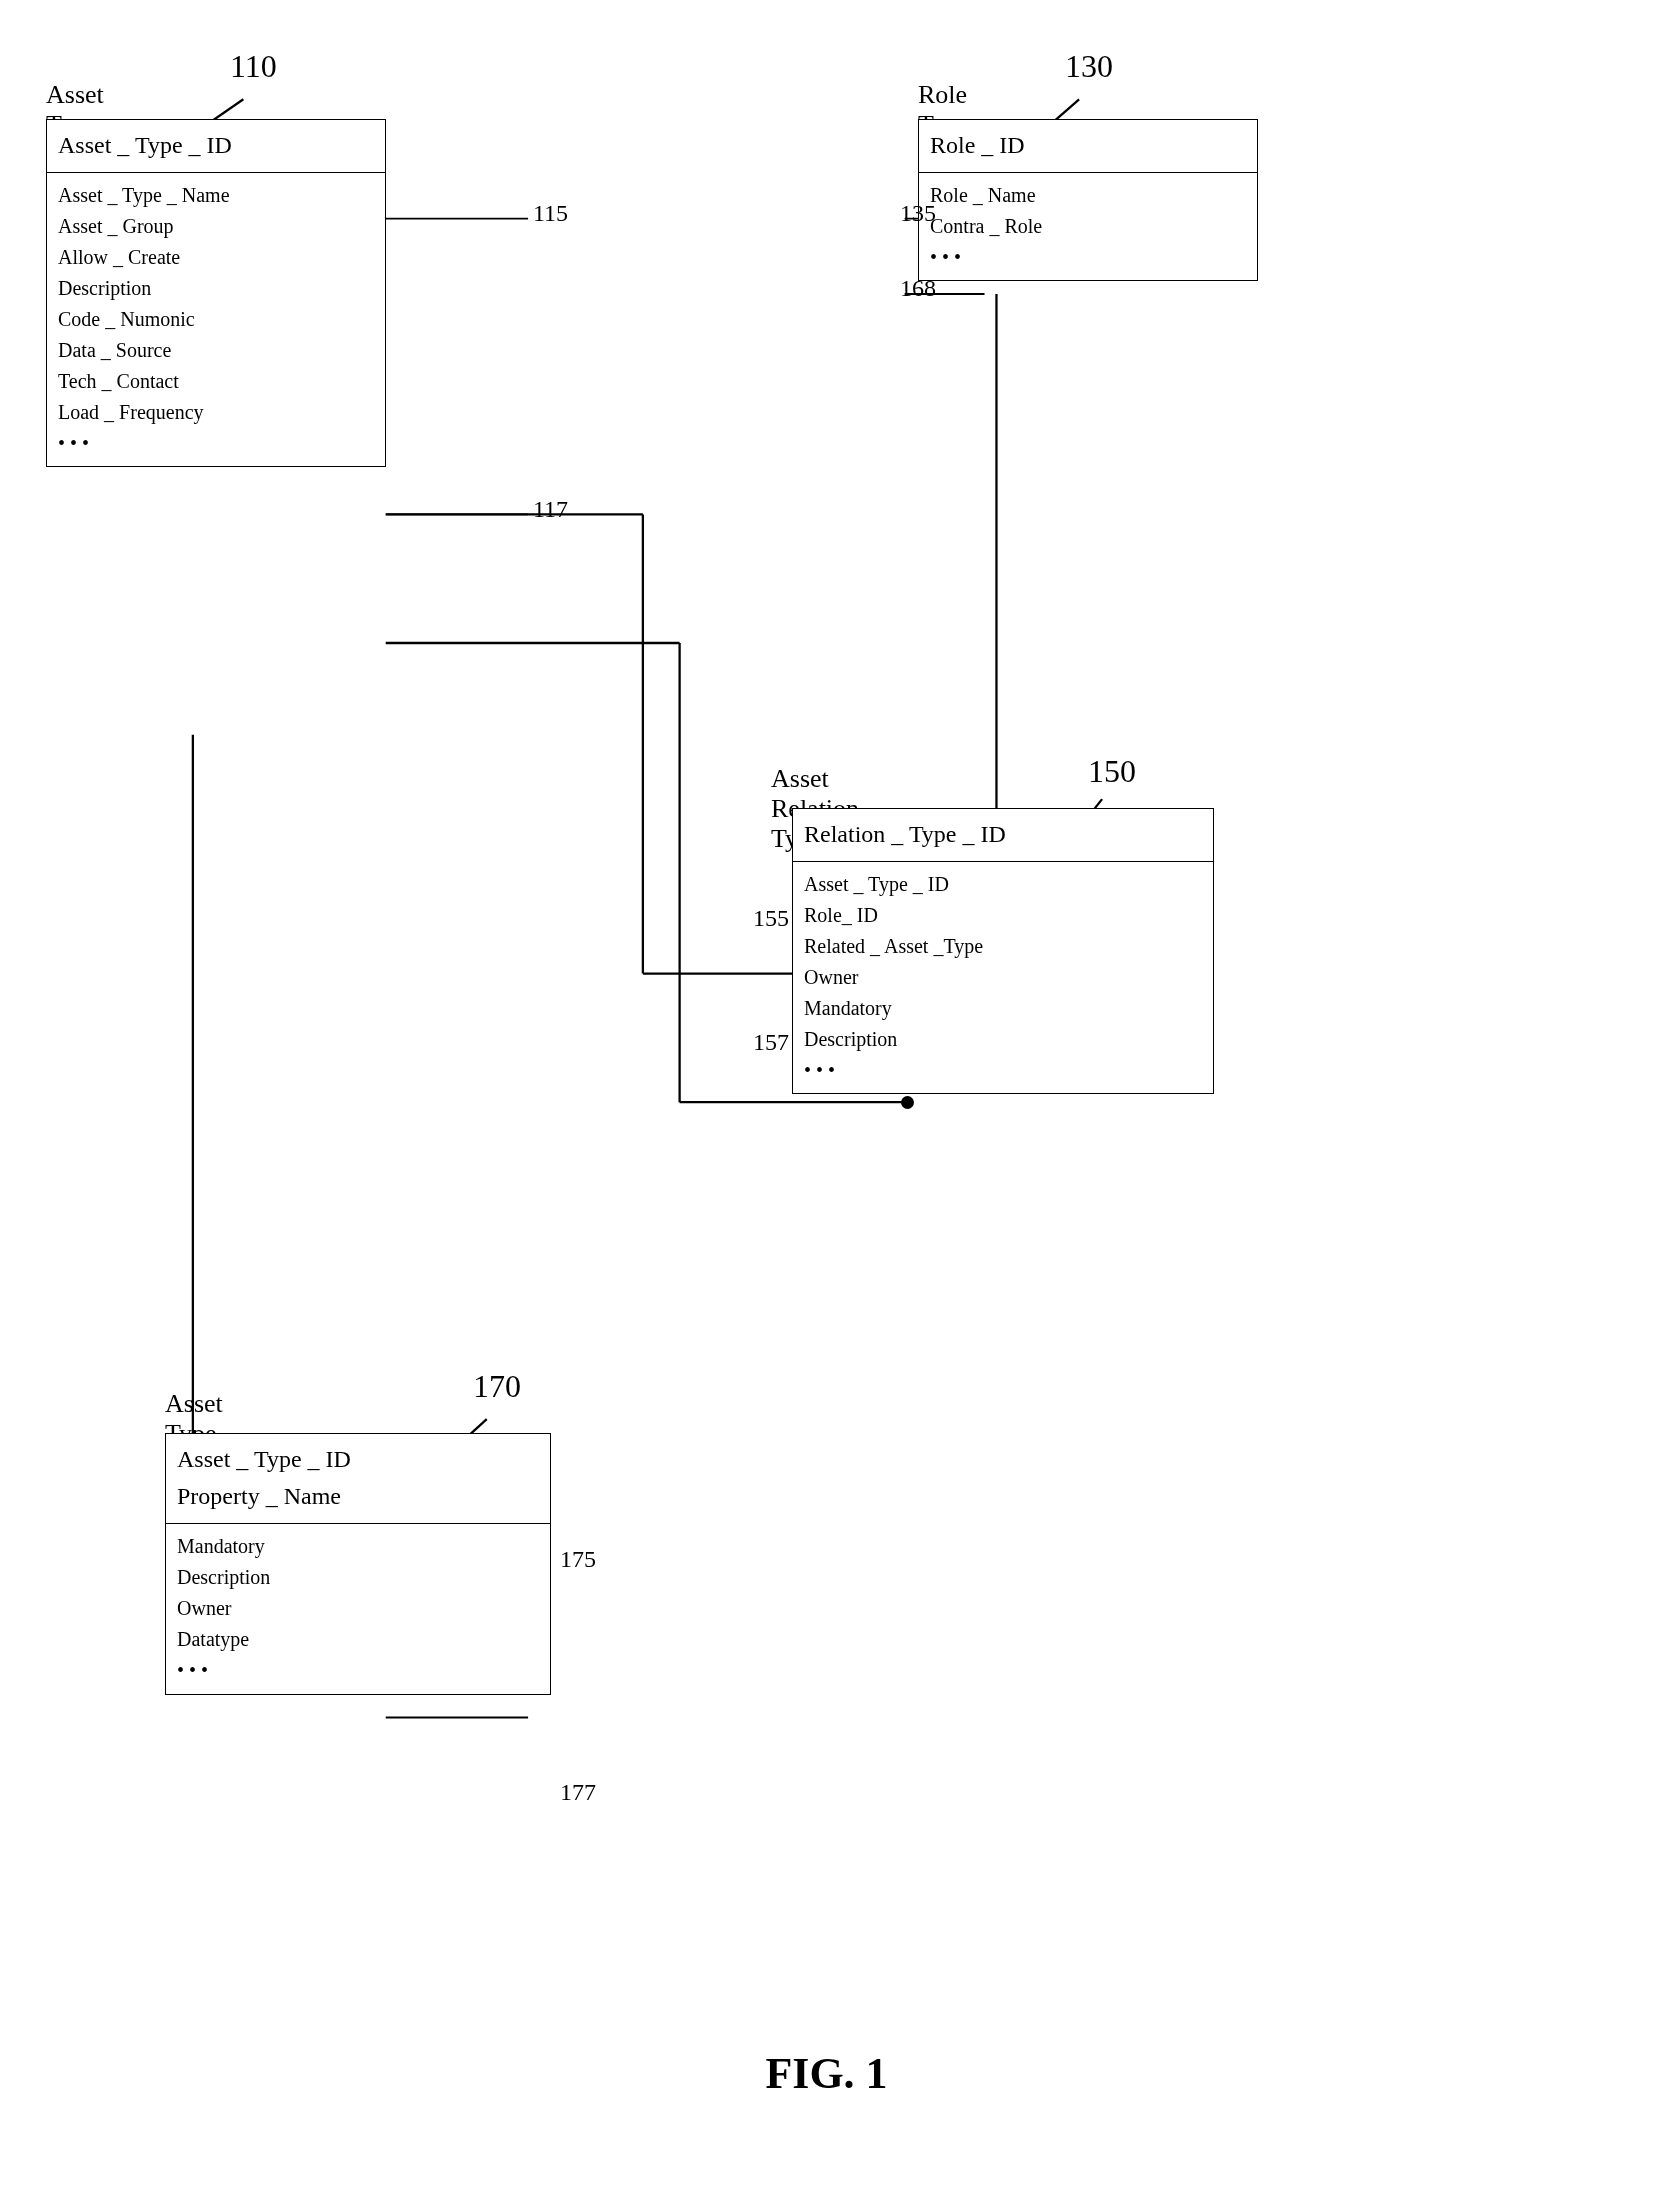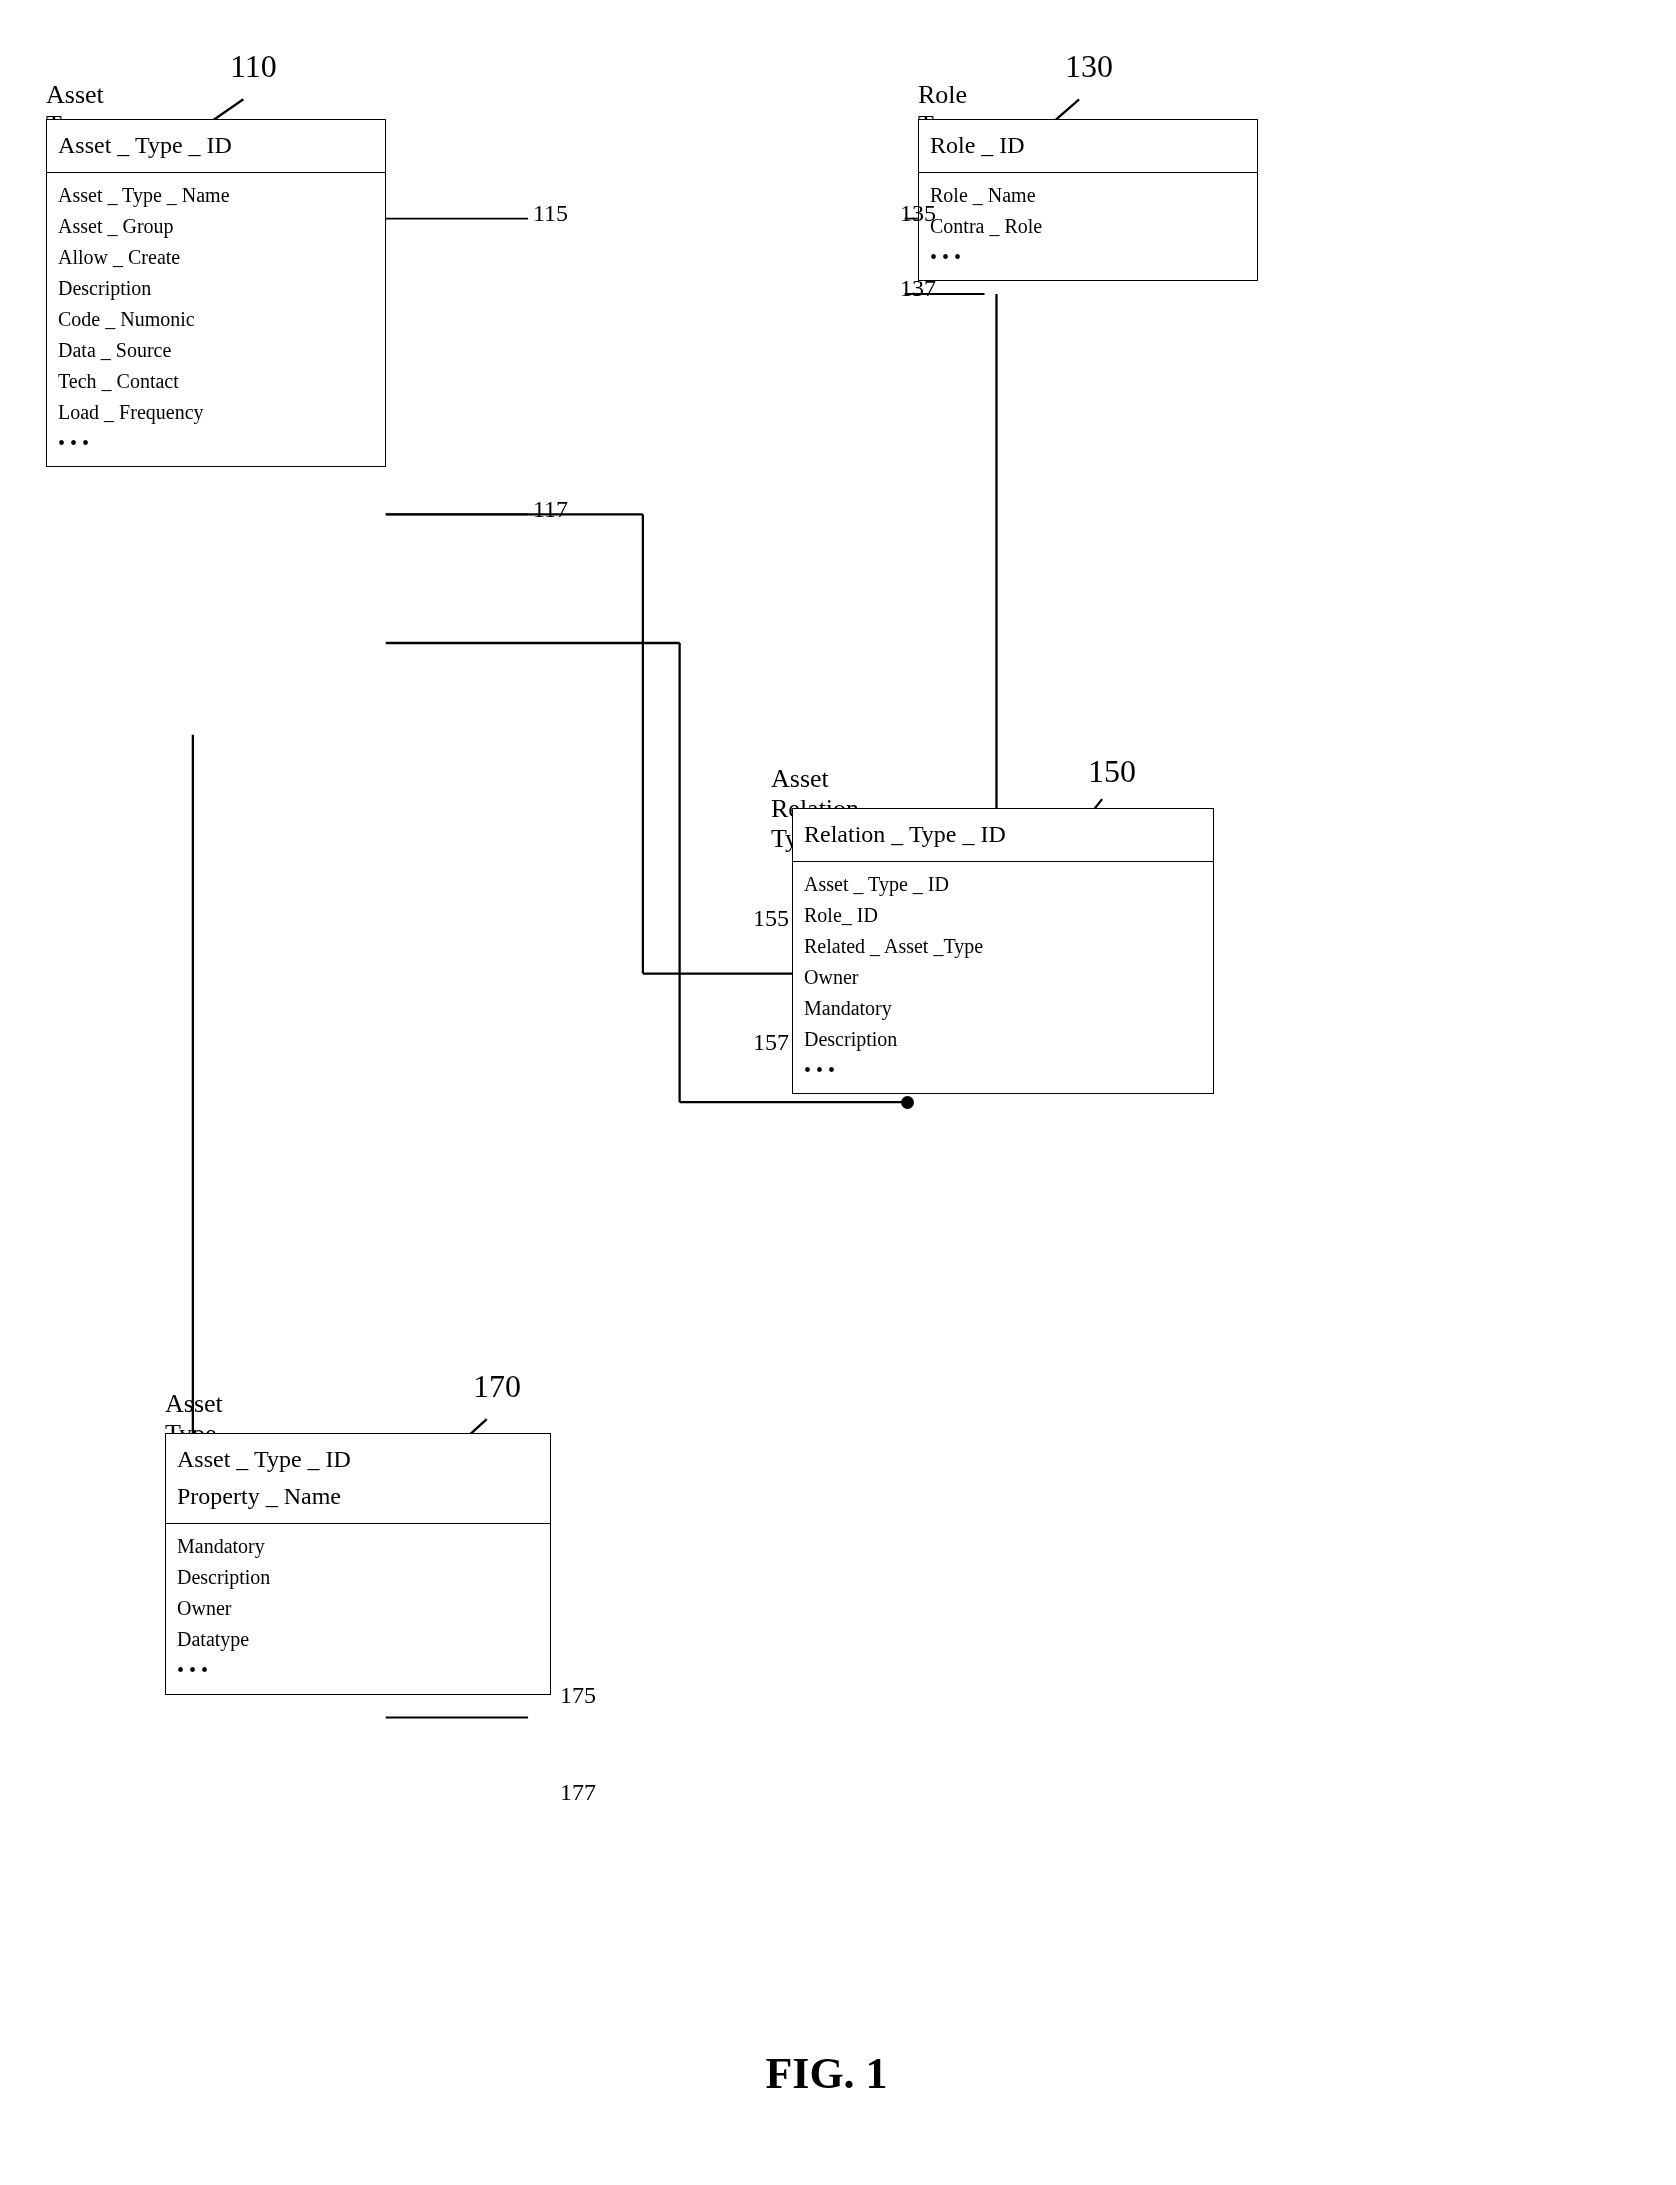--- a/index.html
+++ b/index.html
@@ -175,21 +175,21 @@
       </div>
       <div class="entity-fields-section">
         <div class="entity-field">Role _ Name</div>
         <div class="entity-field">Contra _ Role</div>
         <div class="entity-field">• • •</div>
       </div>
     </div>
   </div>
 
   <div class="ref-label" style="left:900px; top:200px;">135</div>
-  <div class="ref-label" style="left:900px; top:275px;">137</div>
+  <div class="ref-label" style="left:900px; top:275px;">168</div>
 
   <div class="arrow-label" style="left:1088px; top:753px;">150</div>
 
   <div style="position:absolute; left:771px; top:808px;">
     <div class="entity-title" style="top:-44px; font-size:26px;">Asset  Relation  Type</div>
     <div class="entity" style="width:422px; top:0; left:0;margin-left:21px;">
       <div class="entity-pk-section">
         <div class="entity-field">Relation _ Type _ ID</div>
       </div>
       <div class="entity-fields-section">
@@ -219,19 +219,19 @@
       <div class="entity-fields-section">
         <div class="entity-field">Mandatory</div>
         <div class="entity-field">Description</div>
         <div class="entity-field">Owner</div>
         <div class="entity-field">Datatype</div>
         <div class="entity-field">• • •</div>
       </div>
     </div>
   </div>
 
-  <div class="ref-label" style="left:560px; top:1682px;">175</div>
+  <div class="ref-label" style="left:560px; top:1546px;">175</div>
   <div class="ref-label" style="left:560px; top:1779px;text-align:center;">177</div>
 
   <div class="fig-caption" style="left:643px; top:2048px; width:367px;">FIG. 1</div>
 
 </div>
 
 
 </body></html>

